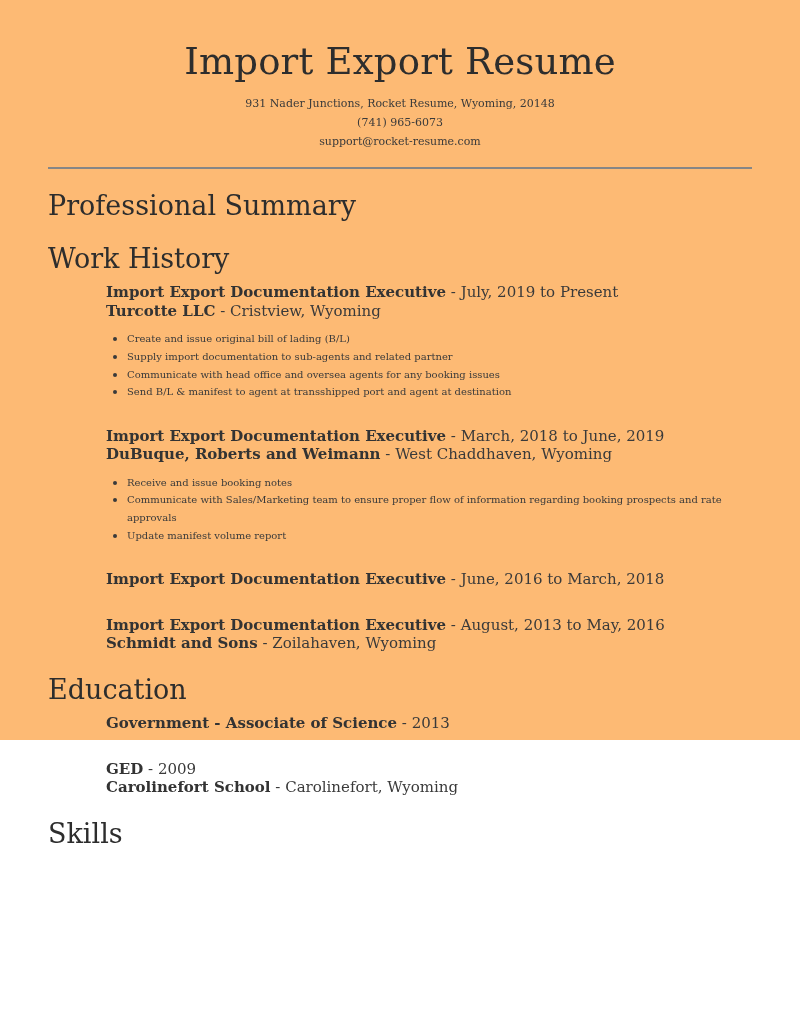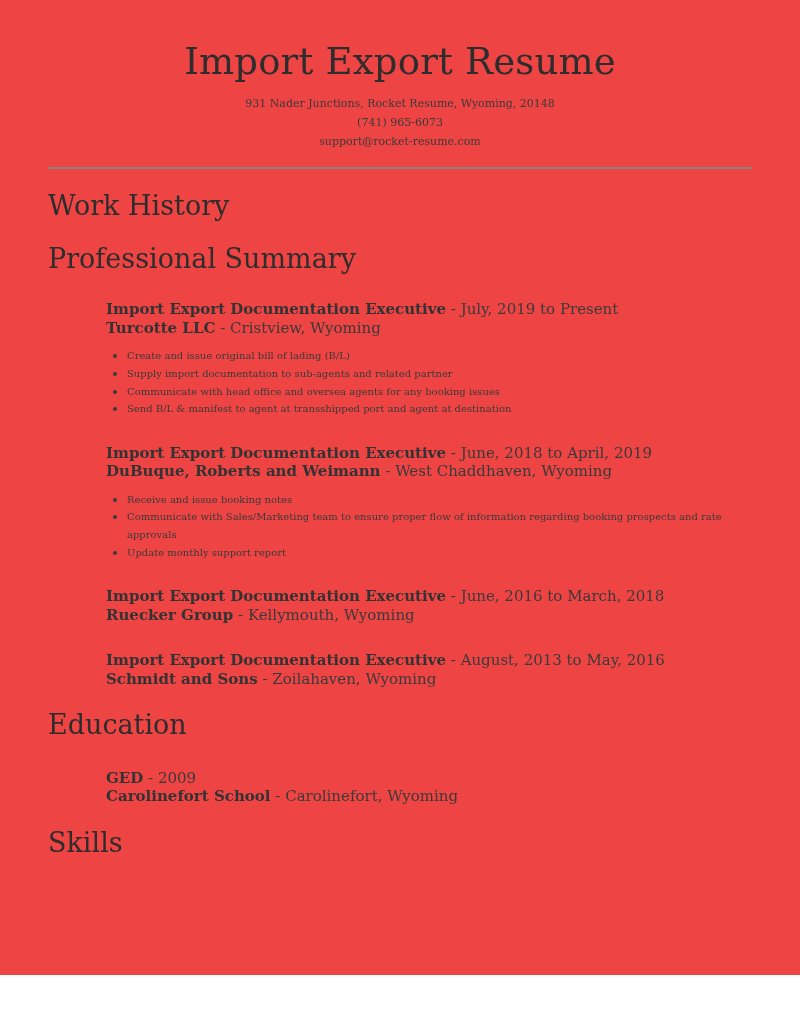--- a/index.html
+++ b/index.html
@@ -6,23 +6,23 @@
   html, body { background: #ffffff; }
   body {
     width: 800px;
     height: 1035px;
     font-family: "DejaVu Serif", serif;
     color: #383838;
     overflow: hidden;
   }
   .page {
     width: 800px;
-    height: 975px;
+    height: 740px;
     padding: 42px 48px 0 48px;
-    background: #ef4444;
+    background: #fdba74;
   }
   
   .header { text-align: center; }
   .resume-title {
     font-size: 37px;
     font-weight: 400;
     color: #2d2d2d;
     line-height: 1.1;
     letter-spacing: 0.2px;
   }
@@ -39,21 +39,21 @@
   }
   
   .section-heading {
     font-size: 27px;
     font-weight: 400;
     color: #2d2d2d;
     line-height: 1.2;
     margin-top: 21px;
   }
   
-  .entries { margin-left: 58px; margin-top: 25px; }
+  .entries { margin-left: 58px; margin-top: 8px; }
   .entry { margin-bottom: 20px; }
   .entry:last-child { margin-bottom: 0; }
   .entry-line {
     font-size: 15px;
     line-height: 18.5px;
     color: #3a3a3a;
   }
   .bold { font-weight: 700; color: #333333; }
   .bullets {
     margin: 10px 0 26px 0;
@@ -76,64 +76,64 @@
     <div class="resume-title">Import Export Resume</div>
     <div class="contact">
       <div>931 Nader Junctions, Rocket Resume, Wyoming, 20148</div>
       <div>(741) 965-6073</div>
       <div>support@rocket-resume.com</div>
     </div>
   </div>
 
   <hr class="divider">
 
+  <div class="section-heading">Professional Summary</div>
+
   <div class="section-heading">Work History</div>
-
-  <div class="section-heading">Professional Summary</div>
 
   <div class="entries">
 
     <div class="entry">
       <div class="entry-line"><span class="bold">Import Export Documentation Executive</span> <span>-</span> <span>July, 2019 to Present</span></div>
       <div class="entry-line"><span class="bold">Turcotte LLC</span> <span>-</span> <span>Cristview, Wyoming</span></div>
       <ul class="bullets">
         <li>Create and issue original bill of lading (B/L)</li>
         <li>Supply import documentation to sub-agents and related partner</li>
         <li>Communicate with head office and oversea agents for any booking issues</li>
         <li>Send B/L &amp; manifest to agent at transshipped port and agent at destination</li>
       </ul>
     </div>
 
     <div class="entry">
-      <div class="entry-line"><span class="bold">Import Export Documentation Executive</span> <span>-</span> <span>June, 2018 to April, 2019</span></div>
+      <div class="entry-line"><span class="bold">Import Export Documentation Executive</span> <span>-</span> <span>March, 2018 to June, 2019</span></div>
       <div class="entry-line"><span class="bold">DuBuque, Roberts and Weimann</span> <span>-</span> <span>West Chaddhaven, Wyoming</span></div>
       <ul class="bullets">
         <li>Receive and issue booking notes</li>
         <li>Communicate with Sales/Marketing team to ensure proper flow of information regarding booking prospects and rate approvals</li>
-        <li>Update monthly support report</li>
+        <li>Update manifest volume report</li>
       </ul>
     </div>
 
     <div class="entry" style="margin-bottom: 27px;">
       <div class="entry-line"><span class="bold">Import Export Documentation Executive</span> <span>-</span> <span>June, 2016 to March, 2018</span></div>
-      <div class="entry-line"><span class="bold">Ruecker Group</span> <span>-</span> <span>Kellymouth, Wyoming</span></div>
     </div>
 
     <div class="entry">
       <div class="entry-line"><span class="bold">Import Export Documentation Executive</span> <span>-</span> <span>August, 2013 to May, 2016</span></div>
       <div class="entry-line"><span class="bold">Schmidt and Sons</span> <span>-</span> <span>Zoilahaven, Wyoming</span></div>
     </div>
 
   </div>
 
   <div class="section-heading">Education</div>
 
   <div class="entries">
 
     <div class="entry" style="margin-bottom: 27px;">
+      <div class="entry-line"><span class="bold">Government - Associate of Science</span> <span>-</span> <span>2013</span></div>
     </div>
 
     <div class="entry">
       <div class="entry-line"><span class="bold">GED</span> <span>-</span> <span>2009</span></div>
       <div class="entry-line"><span class="bold">Carolinefort School</span> <span>-</span> <span>Carolinefort, Wyoming</span></div>
     </div>
 
   </div>
 
   <div class="section-heading">Skills</div>

